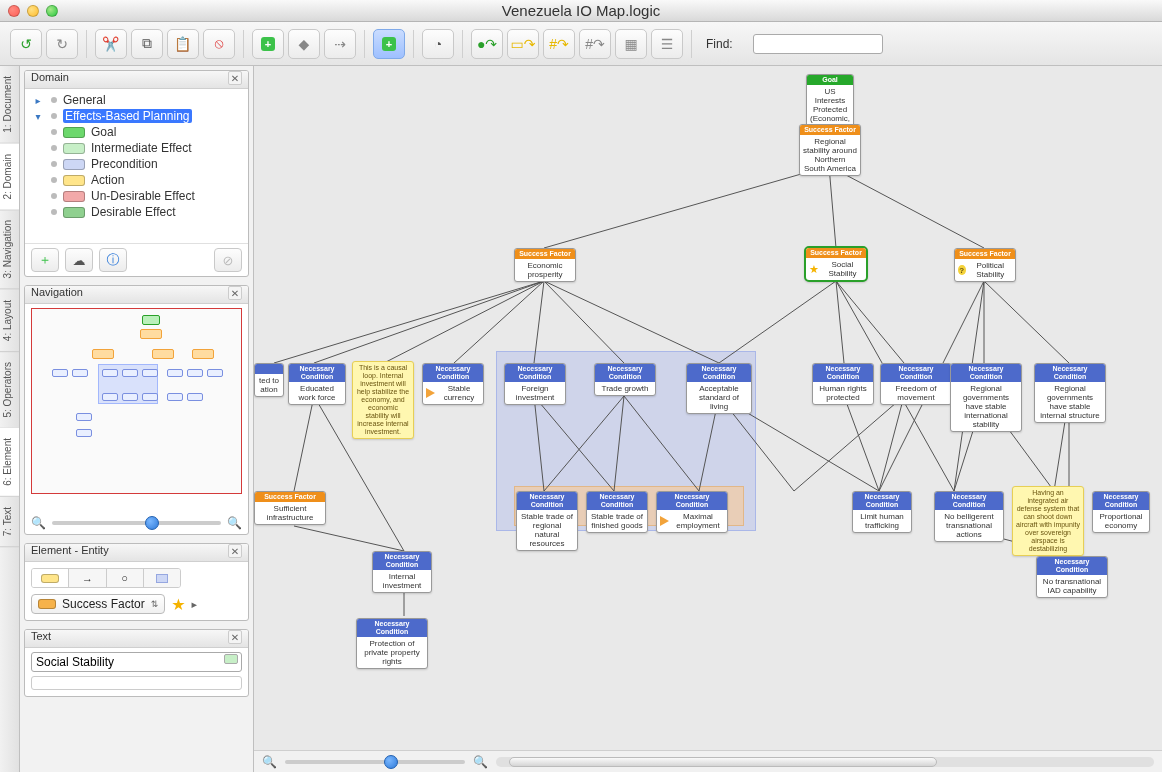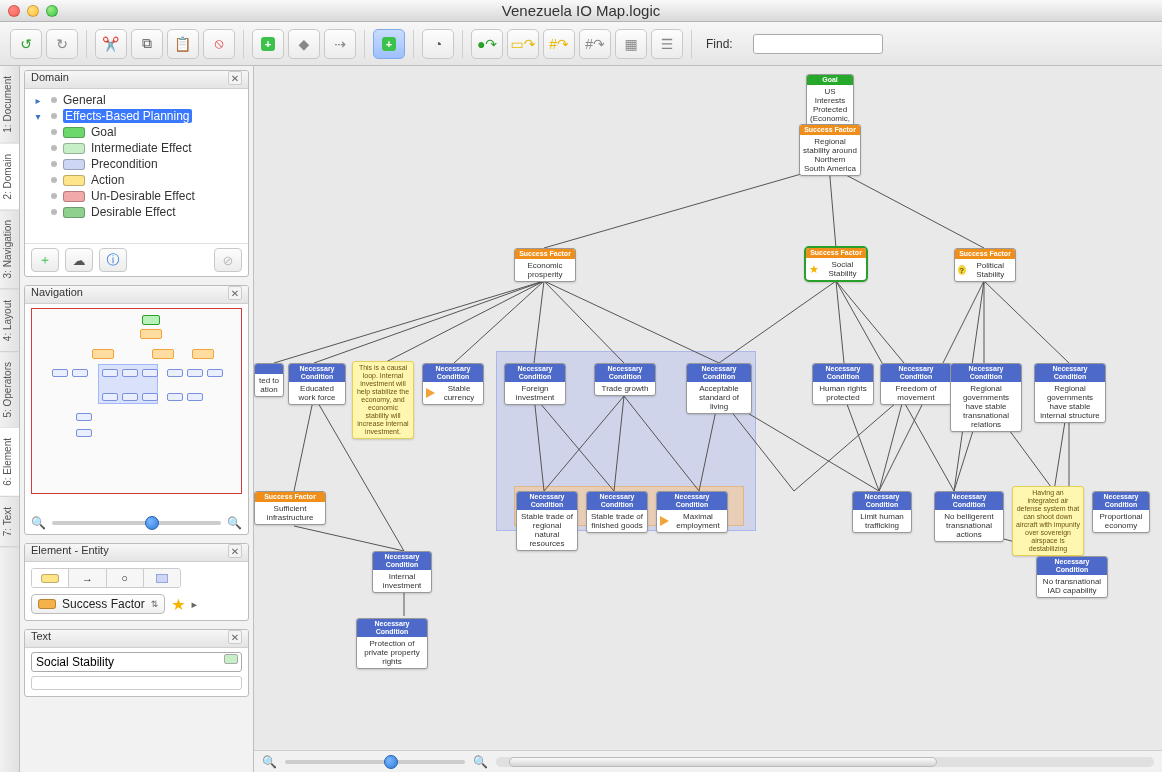--- a/index.html
+++ b/index.html
@@ -458,21 +458,21 @@
       <div class="node nc" style="left:558px;top:297px;width:62px">
         <div class="hdr">Necessary Condition</div>
         <div class="bd">Human rights protected</div>
       </div>
       <div class="node nc" style="left:626px;top:297px;width:72px">
         <div class="hdr">Necessary Condition</div>
         <div class="bd">Freedom of movement</div>
       </div>
       <div class="node nc" style="left:696px;top:297px;width:72px">
         <div class="hdr">Necessary Condition</div>
-        <div class="bd">Regional governments have stable transnational relations</div>
+        <div class="bd">Regional governments have stable international stability</div>
       </div>
       <div class="node nc" style="left:780px;top:297px;width:72px">
         <div class="hdr">Necessary Condition</div>
         <div class="bd">Regional governments have stable internal structure</div>
       </div>
 
       <div class="node sf" style="left:0px;top:425px;width:72px">
         <div class="hdr">Success Factor</div>
         <div class="bd">Sufficient infrastructure</div>
       </div>

